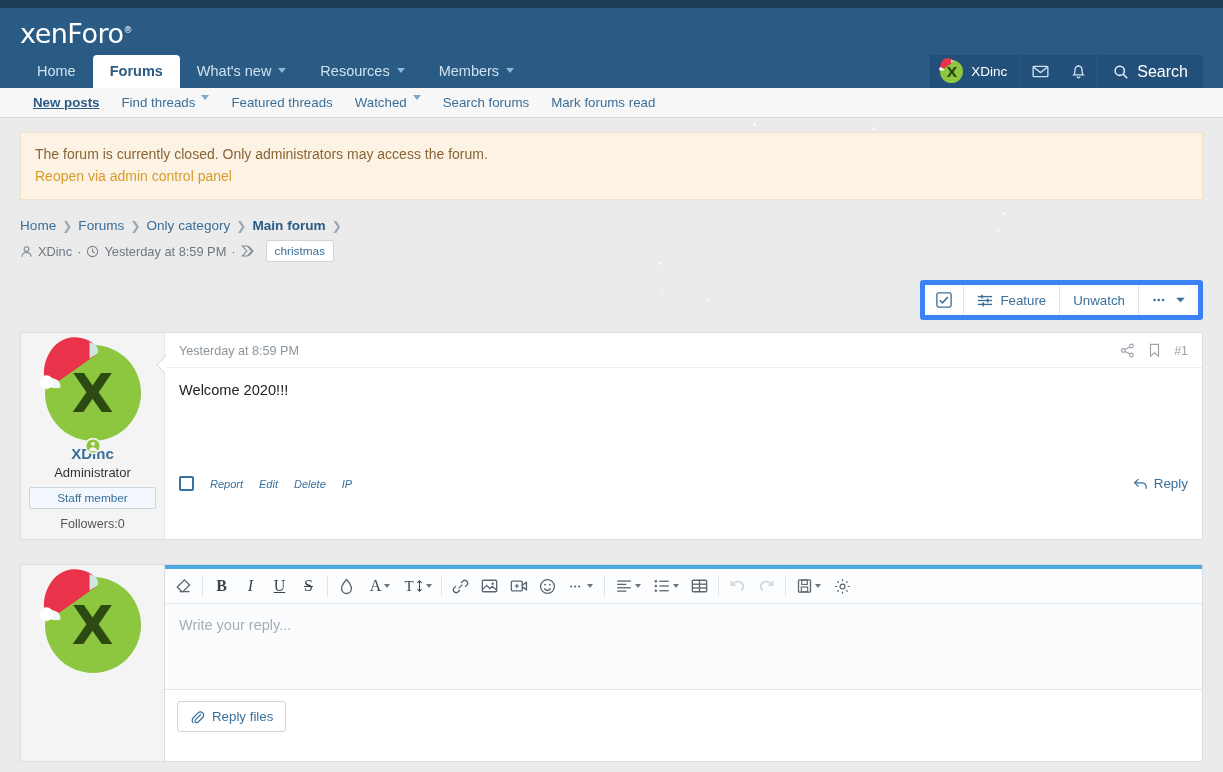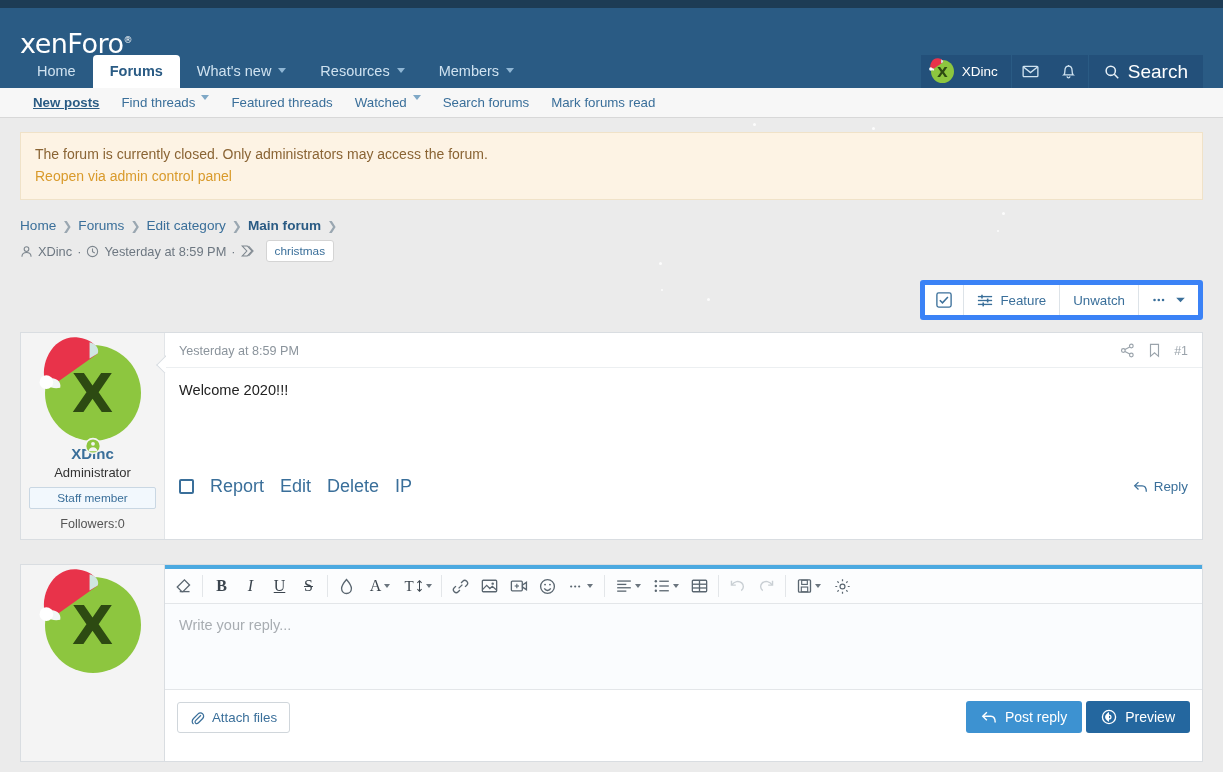--- a/index.html
+++ b/index.html
@@ -24,21 +24,21 @@
   }
 
   
   .topstrip { height:8px; background:#1d3c55; position:relative; z-index:10;}
   .header {
     background:#2a5b84; height:80px; position:relative; z-index:10;
     padding:0 20px;
   }
   .logo {
     font-size:27px; color:#fff; letter-spacing:-.5px;
-    padding-top:20px; font-weight:400; display:inline-block;
+    padding-top:10px; font-weight:400; display:inline-block;
     font-family:"DejaVu Sans", sans-serif;
   }
   .logo sup { font-size:9px; vertical-align:super; }
 
   
   .navtabs {
     position:absolute; left:20px; bottom:0; display:flex; align-items:flex-end;
     height:36px;
   }
   .navtab {
@@ -62,21 +62,21 @@
     background:#23507a; display:flex; align-items:center; gap:8px;
     padding:0 13px 0 10px; color:#fff; font-size:13.5px; cursor:pointer;
   }
   .hdr-ico {
     background:#23507a; width:38px; display:flex;align-items:center;justify-content:center;
     color:#c6dcec; cursor:pointer;
   }
   .hdr-sep { width:1px; background:#2a5b84; }
   .hdr-search {
     background:#23507a; display:flex;align-items:center;gap:8px;
-    padding:0 15px; color:#fff; font-size:19px; cursor:pointer;
+    padding:0 15px; color:#fff; font-size:16px; cursor:pointer;
   }
 
   
   .av { position:relative; display:inline-block; }
   .av .ball {
     background:#8dc63f; border-radius:50%;
     display:flex;align-items:center;justify-content:center;
     color:#2d4a12; font-weight:bold;
     font-family:"DejaVu Sans", sans-serif;
   }
@@ -179,21 +179,21 @@
     font-size:12.6px; color:#8b949c;
   }
   .post-head .hr { display:flex; align-items:center; gap:13px; color:#9aa3ab;}
   .post-head .num { color:#9aa3ab; font-size:12.4px; }
   .post-body { padding:14px 14px 10px; font-size:14.6px; color:#222; min-height:102px;}
   .post-foot {
     display:flex; align-items:center; justify-content:space-between;
     padding:6px 14px 12px;
   }
   .post-foot .lf { display:flex; align-items:center; gap:16px; }
-  .post-foot a { color:#3a6f9a; text-decoration:none; font-size:18px; cursor:pointer;}
+  .post-foot a { color:#3a6f9a; text-decoration:none; font-size:11px; cursor:pointer;font-style:italic;}
   .chk {
     width:15px;height:15px;border:2px solid #3a6f9a;border-radius:2px;background:#fff;
     cursor:pointer;
   }
   .replybtn { display:flex;align-items:center;gap:6px;color:#3a6f9a;font-size:13.4px;cursor:pointer;}
 
   
   .reply { display:flex; margin-top:24px; min-height:198px;}
   .reply-side {
     width:144px; background:#f4f4f4; border:1px solid #d9dde1; border-right:none;
@@ -351,21 +351,21 @@
   <div class="notice">
     <div>The forum is currently closed. Only administrators may access the forum.</div>
     <a>Reopen via admin control panel</a>
   </div>
 
   <div class="crumbs">
     <a>Home</a>
     <span class="sl">❯</span>
     <a>Forums</a>
     <span class="sl">❯</span>
-    <a>Edit category</a>
+    <a>Only category</a>
     <span class="sl">❯</span>
     <a class="cur">Main forum</a>
     <span class="sl">❯</span>
   </div>
 
 
   <div class="meta">
     <svg width="13" height="13" viewBox="0 0 16 16" fill="none" stroke="#7d868e" stroke-width="1.3">
       <circle cx="8" cy="5" r="2.9"></circle>
         <path d="M2.4 14.4 C2.4 10.8 5 9.2 8 9.2 C11 9.2 13.6 10.8 13.6 14.4"></path>
@@ -636,36 +636,19 @@
         </div>
       </div>
 
       <div class="ed-area">Write your reply...</div>
 
       <div class="ed-foot">
         <div class="attach">
           <svg width="15" height="15" viewBox="0 0 17 17" fill="none" stroke="#3a6f9a" stroke-width="1.4">
             <path d="M12.4 6 L6.6 11.8 C5.4 13 5.4 14.6 6.6 15.2 C7.6 15.8 8.8 15.2 9.6 14.4 L14.4 9.6 C15.8 8.2 15.8 5.8 14.4 4.4 C13 3 10.6 3 9.2 4.4 L4 9.6 C2 11.6 2 14.6 4 16"></path>
           </svg>
-          <span>Attach files</span>
-        </div>
-        <div class="fbtns">
-          <button class="btn-primary">
-            <svg width="16" height="15" viewBox="0 0 18 16" fill="none" stroke="#fff" stroke-width="1.6">
-              <path d="M6.6 2.2 L2 6.6 L6.6 11"></path>
-                <path d="M2.6 6.6 H11 C14.4 6.6 16 8.6 16 13.6"></path>
-            </svg>
-            <span>Post reply</span>
-          </button>
-          <button class="btn-primary btn-dark">
-            <svg width="16" height="16" viewBox="0 0 18 18">
-              <circle cx="9" cy="9" r="7.4" fill="none" stroke="#fff" stroke-width="1.5"></circle>
-              <path d="M9 3.4 C9 3.4 4.6 6 4.6 9 C4.6 12 9 14.6 9 14.6 Z" fill="#fff"></path>
-              <circle cx="9" cy="9" r="2.2" fill="none" stroke="#fff" stroke-width="1.4"></circle>
-            </svg>
-            <span>Preview</span>
-          </button>
+          <span>Reply files</span>
         </div>
       </div>
     </div>
   </div>
 
 </div>
 
 </body></html>

